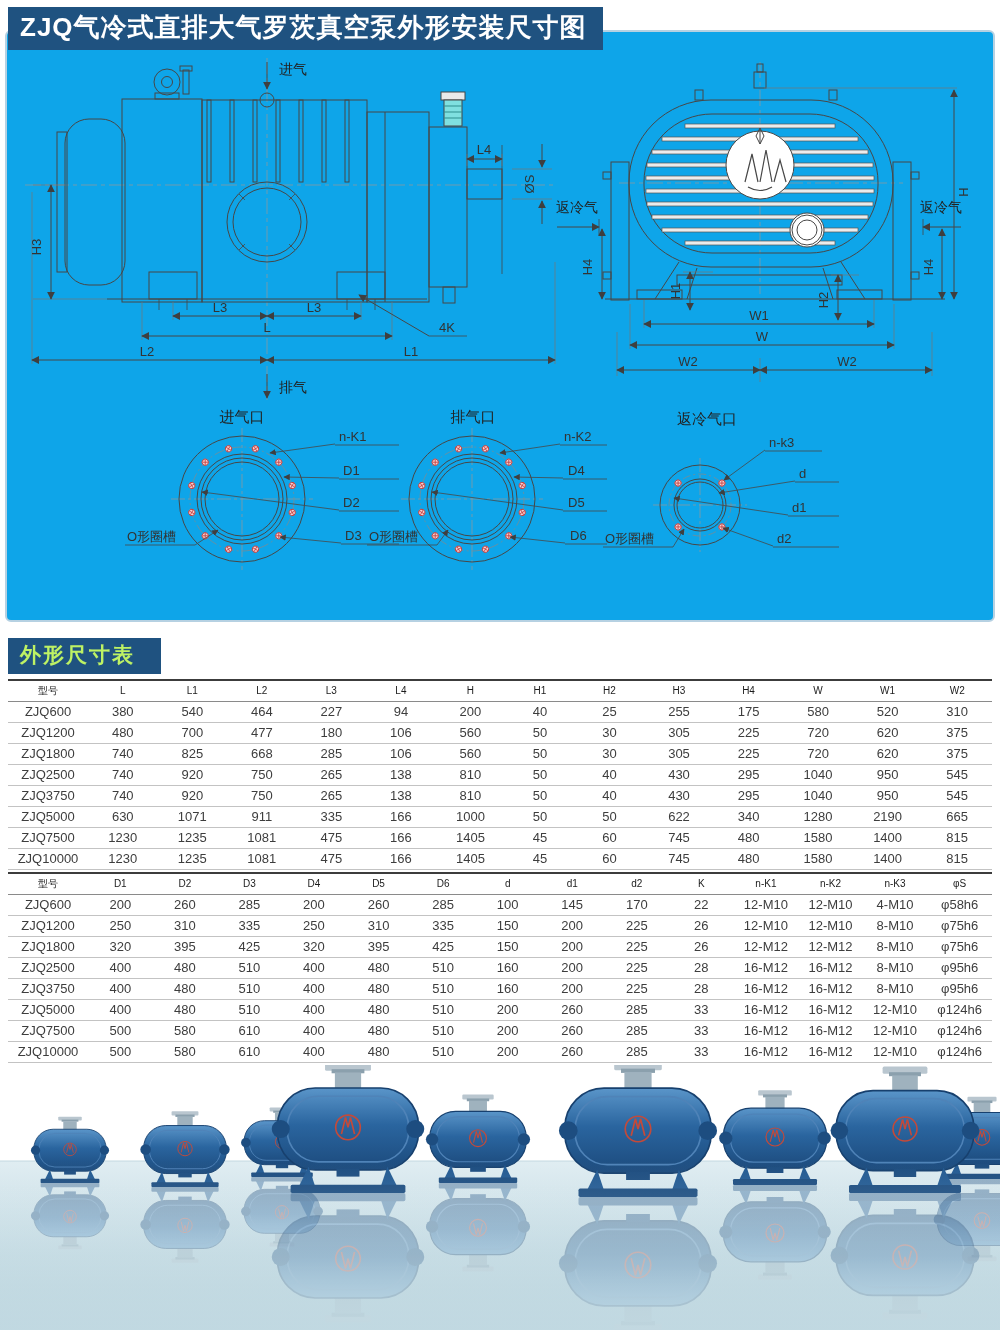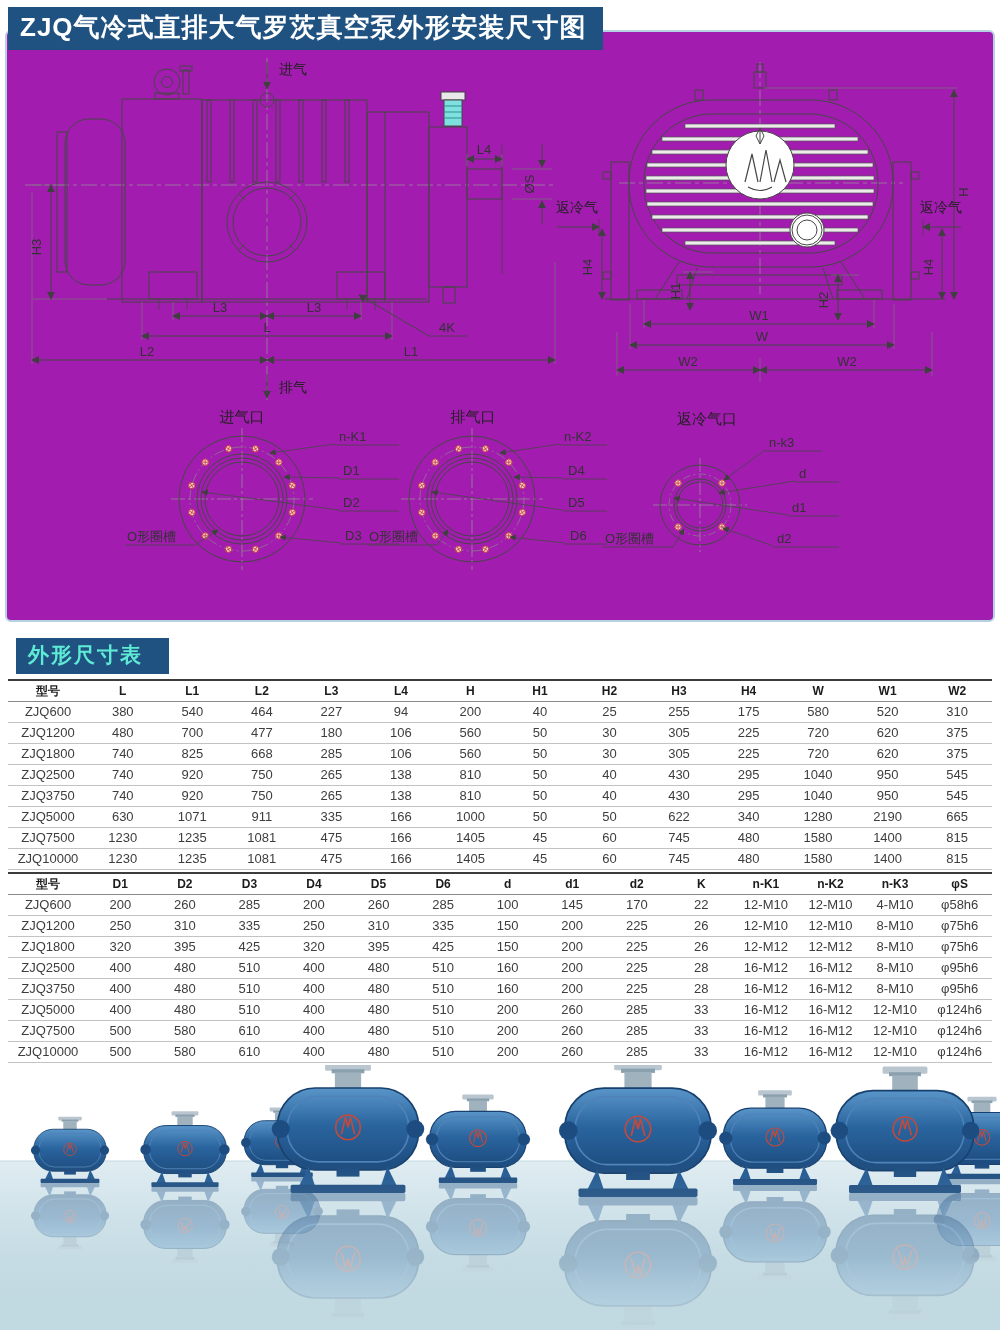--- a/index.html
+++ b/index.html
@@ -9,39 +9,39 @@
     overflow:hidden;
   }
   .title-bar{
     position:absolute;left:8px;top:7px;z-index:5;
     background:#1f5280;color:#ffffff;
     font-size:26px;font-weight:bold;letter-spacing:1px;
     padding:3px 16px 5px 12px;white-space:nowrap;
   }
   .draw-panel{
     position:absolute;left:5px;top:30px;width:986px;height:588px;
-    border:2px solid #b6d1e2;border-radius:6px;background:#a21caf;
+    border:2px solid #b6d1e2;border-radius:6px;background:#0ea5e9;
   }
   .draw-panel svg{position:absolute;left:0;top:0;}
   .dim-section{position:absolute;left:0;top:638px;width:1000px;}
   .section-label{
-    display:inline-block;margin-left:16px;
-    background:#1f5280;color:#5eead4;
+    display:inline-block;margin-left:8px;
+    background:#1f5280;color:#bef264;
     font-size:21px;font-weight:bold;letter-spacing:2px;
     padding:3px 26px 5px 12px;
   }
   table.dim{
     border-collapse:collapse;table-layout:fixed;
     width:984px;margin:5px auto 0 8px;
     font-size:13px;color:#3d3d3d;
   }
   table.dim th{
-    font-weight:bold;color:#1b1b1b;
+    font-weight:normal;color:#1b1b1b;
     border-top:2px solid #3c3c3c;border-bottom:1px solid #8a8a8a;
-    padding:3px 0;line-height:14px;text-align:center;font-size:12px;
+    padding:3px 0;line-height:14px;text-align:center;font-size:10px;
   }
   table.dim th:first-child{width:80px;}
   table.dim td{
     text-align:center;padding:3px 0;line-height:14px;
     border-bottom:1px solid #c3c3c3;
   }
   #table2{margin-top:2px;}
   .photo-wrap{position:absolute;left:0;top:1065px;width:1000px;height:265px;}
   svg text{font-family:"Liberation Sans","DejaVu Sans",sans-serif;}
   .dimtxt{font-size:13px;fill:#333;}

